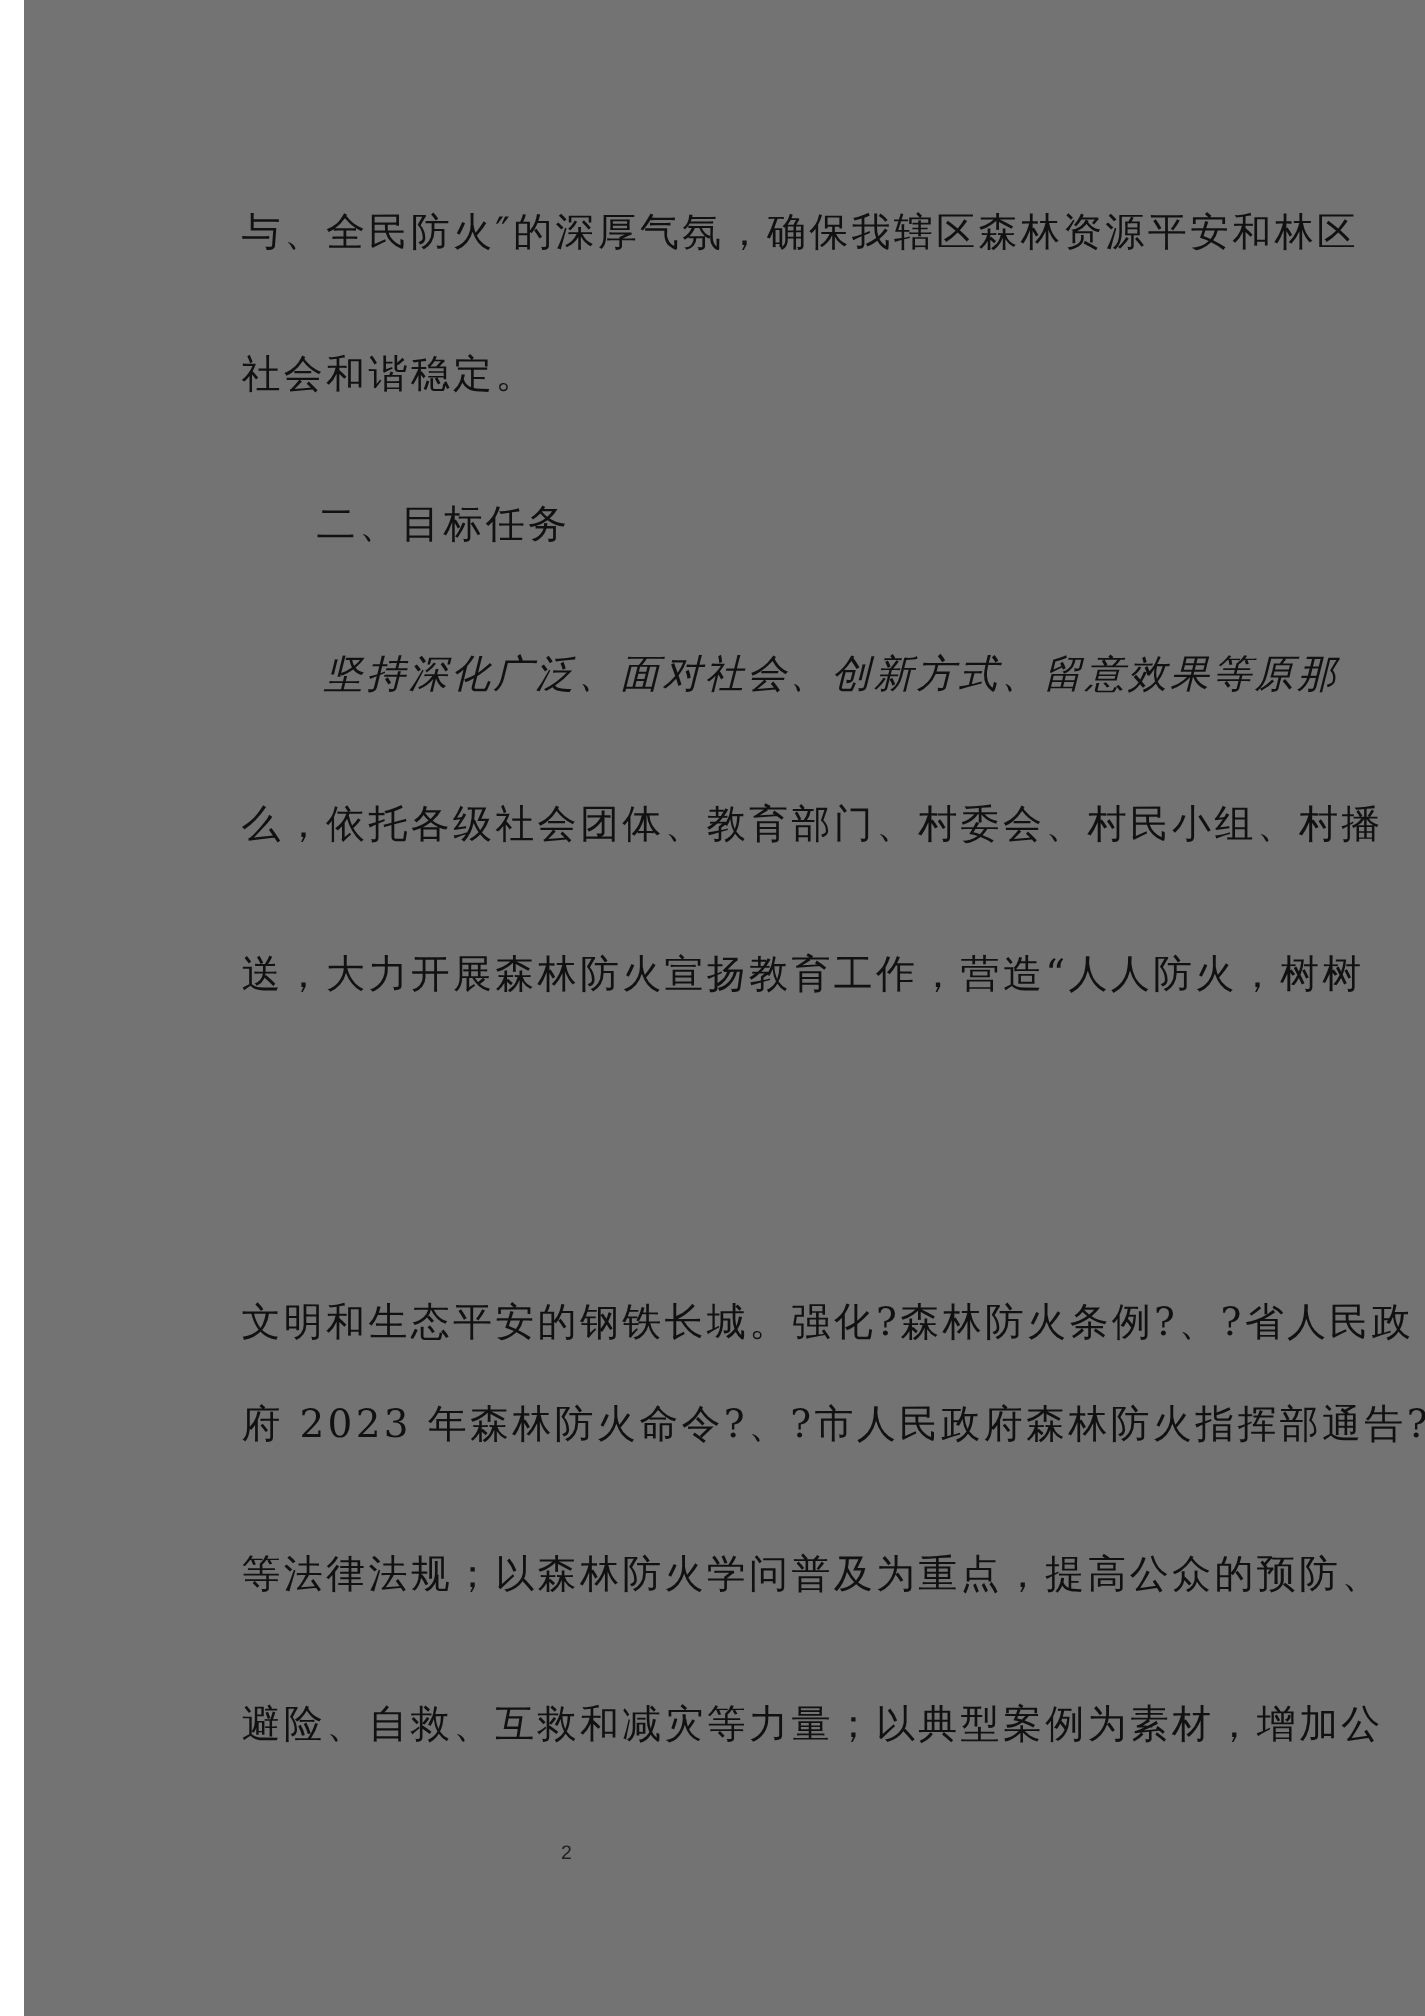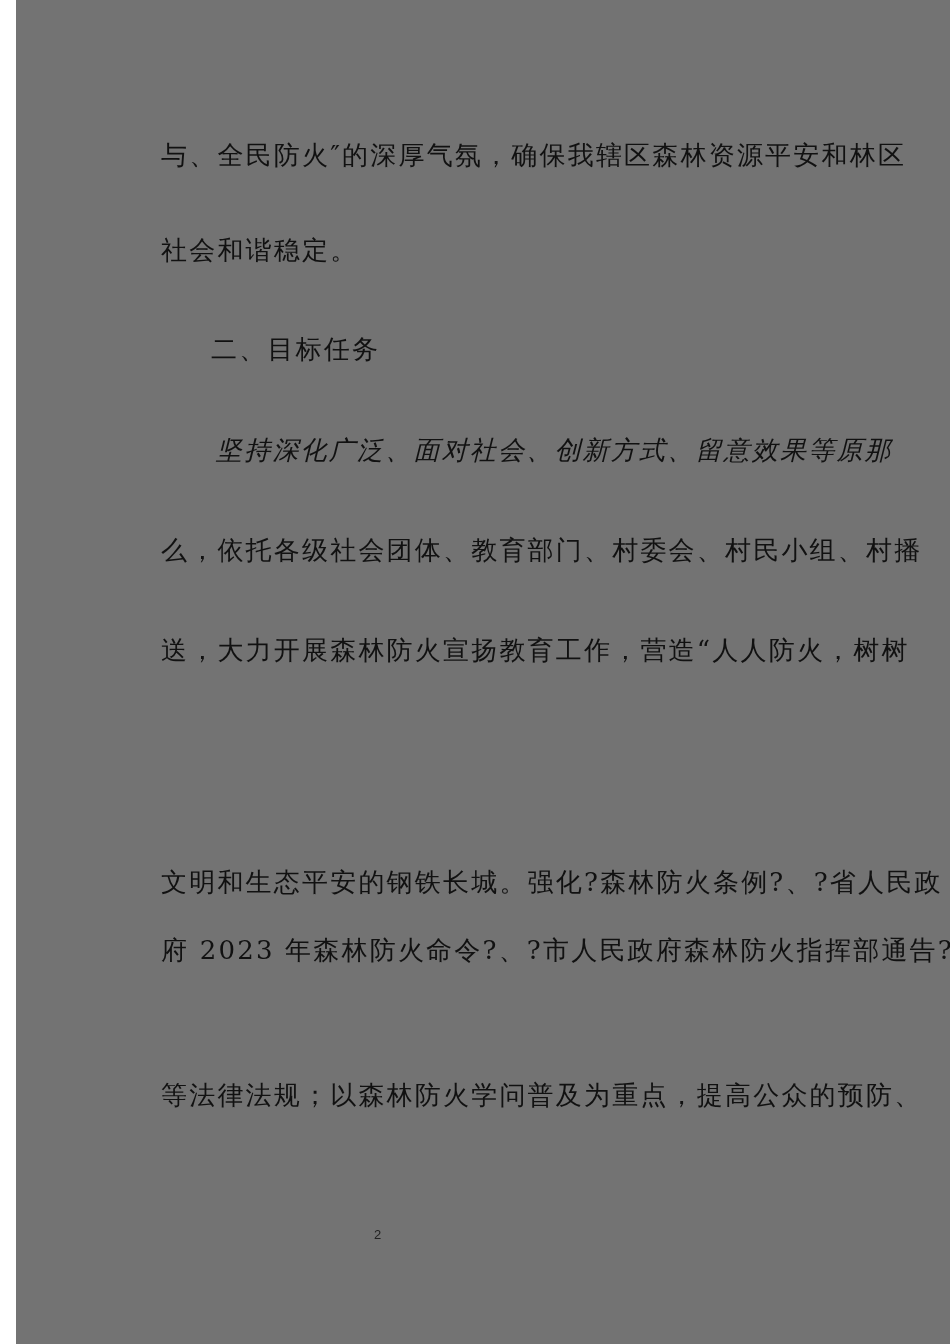--- a/index.html
+++ b/index.html
@@ -18,16 +18,17 @@
 
 <div class="page">
   <div class="line" style="top:135px;">与、全民防火″的深厚气氛，确保我辖区森林资源平安和林区</div>
   <div class="line" style="top:230px;">社会和谐稳定。</div>
   <div class="line indent" style="top:330px;">二、目标任务</div>
   <div class="line indent-half" style="top:430px; width:610px;font-style:italic;">坚持深化广泛、面对社会、创新方式、留意效果等原那</div>
   <div class="line" style="top:530px;">么，依托各级社会团体、教育部门、村委会、村民小组、村播</div>
   <div class="line" style="top:630px;">送，大力开展森林防火宣扬教育工作，营造“人人防火，树树</div>
   <div class="line" style="top:830px;margin-top:32px;">文明和生态平安的钢铁长城。强化?森林防火条例?、?省人民政</div>
   <div class="line" style="top:930px;">府 2023 年森林防火命令?、?市人民政府森林防火指挥部通告?</div>
-  <div class="line" style="top:1030px;margin-top:45px;">等法律法规；以森林防火学问普及为重点，提高公众的预防、</div>
+  <div class="line" style="top:1030px;">等法律法规；以森林防火学问普及为重点，提高公众的预防、</div>
+  <div class="line" style="top:1130px;">避险、自救、互救和减灾等力量；以典型案例为素材，增加公</div>
 
   <div class="page-number">2</div>
 </div>
 
 </body></html>

